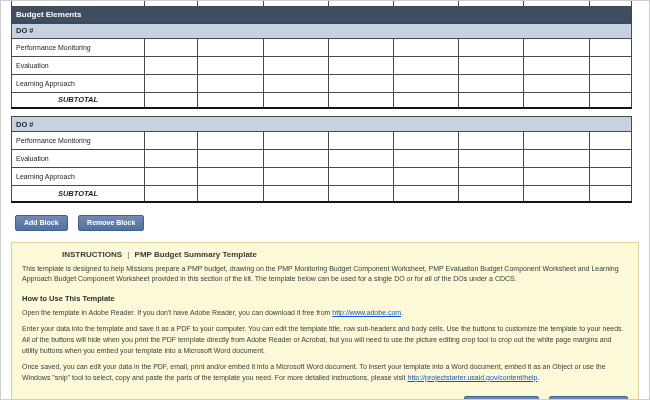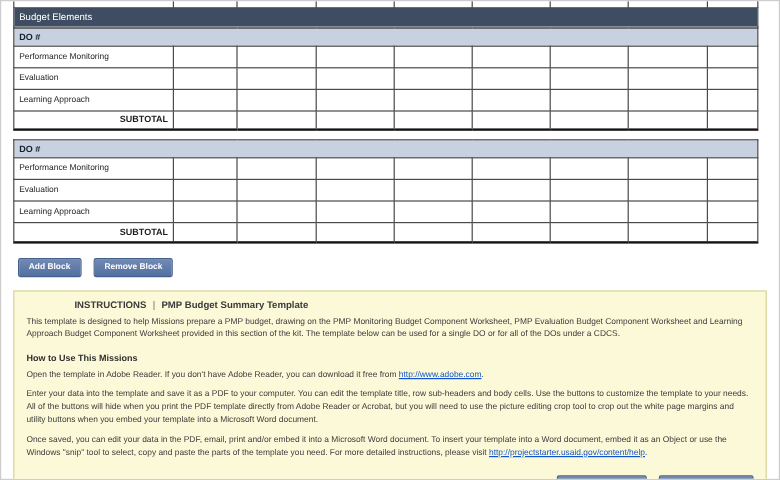--- a/index.html
+++ b/index.html
@@ -17,27 +17,27 @@
   table.budget { border-collapse:collapse; table-layout:fixed; width:620px; }
   table.budget td {
     border:1px solid #4a4a4a;
     font-size:7px; color:#1d1d1d;
     padding:0 4px; height:18px;
     overflow:hidden; white-space:nowrap;
   }
   tr.partial td { height:5px; border-top:none; }
   tr.be-row td {
     background:#3e4d61; border-color:#37455a;
-    color:#ffffff; font-weight:normal; font-size:8px; height:16px;
+    color:#ffffff; font-weight:bold; font-size:8px; height:16px;
   }
   tr.do-row td {
     background:#c8d1df; font-weight:bold; font-size:7.5px; height:15px; color:#15202e;margin-left:16px;
   }
   tr.subtotal td { border-bottom:2px solid #141414; height:16px; }
-  tr.subtotal td.lbl { text-align:right; font-weight:bold; font-size:7.5px; }
+  tr.subtotal td.lbl { text-align:center; font-weight:bold; font-size:7.5px;font-style:italic; }
   table.block2 { margin-top:7px; }
 
   
   .btn {
     display:inline-block;
     background:linear-gradient(#7289b4, #52709f);
     border:1px solid #44608d; border-radius:2px;
     color:#ffffff; font-size:7px; font-weight:bold;
     padding:2px 8px 3px; cursor:pointer; line-height:1.3;
   }
@@ -228,21 +228,21 @@
 
   <div class="instructions">
     <div class="ins-heading">
       <span class="lbl">INSTRUCTIONS</span>
       <span class="sep">|</span>
       <span class="ttl">PMP Budget Summary Template</span>
     </div>
 
     <p>This template is designed to help Missions prepare a PMP budget, drawing on the PMP Monitoring Budget Component Worksheet, PMP Evaluation Budget Component Worksheet and Learning Approach Budget Component Worksheet provided in this section of the kit. The template below can be used for a single DO or for all of the DOs under a CDCS.</p>
 
-    <div class="howto">How to Use This Missions</div>
+    <div class="howto">How to Use This Template</div>
 
     <p><span>Open the template in Adobe Reader. If you don't have Adobe Reader, you can download it free from </span><a href="#">http://www.adobe.com</a><span>.</span></p>
 
     <p>Enter your data into the template and save it as a PDF to your computer. You can edit the template title, row sub-headers and body cells. Use the buttons to customize the template to your needs. All of the buttons will hide when you print the PDF template directly from Adobe Reader or Acrobat, but you will need to use the picture editing crop tool to crop out the white page margins and utility buttons when you embed your template into a Microsoft Word document.</p>
 
     <p><span>Once saved, you can edit your data in the PDF, email, print and/or embed it into a Microsoft Word document. To insert your template into a Word document, embed it as an Object or use the Windows "snip" tool to select, copy and paste the parts of the template you need. For more detailed instructions, please visit </span><a href="#">http://projectstarter.usaid.gov/content/help</a><span>.</span></p>
 
     <div class="ins-buttons">
       <span class="btn">Hide Instructions</span>
       <span class="btn">Show Instructions</span>

